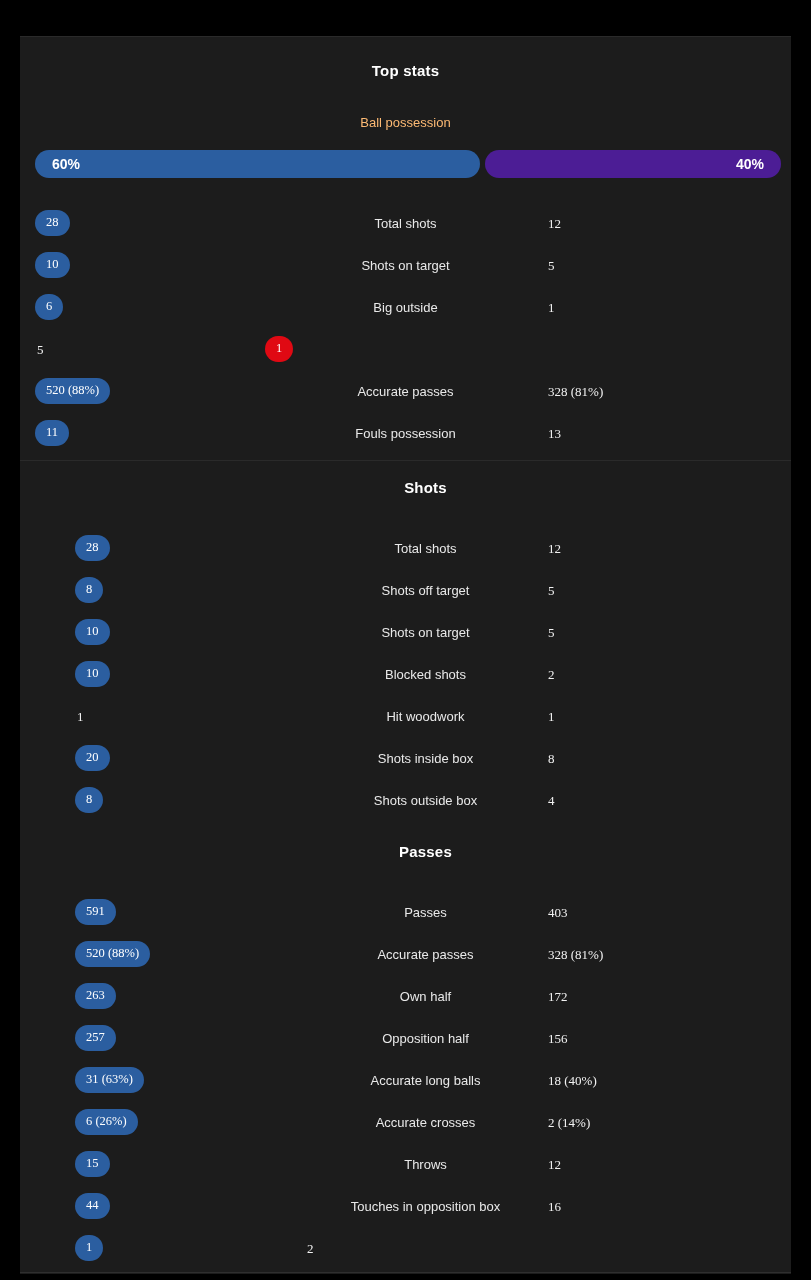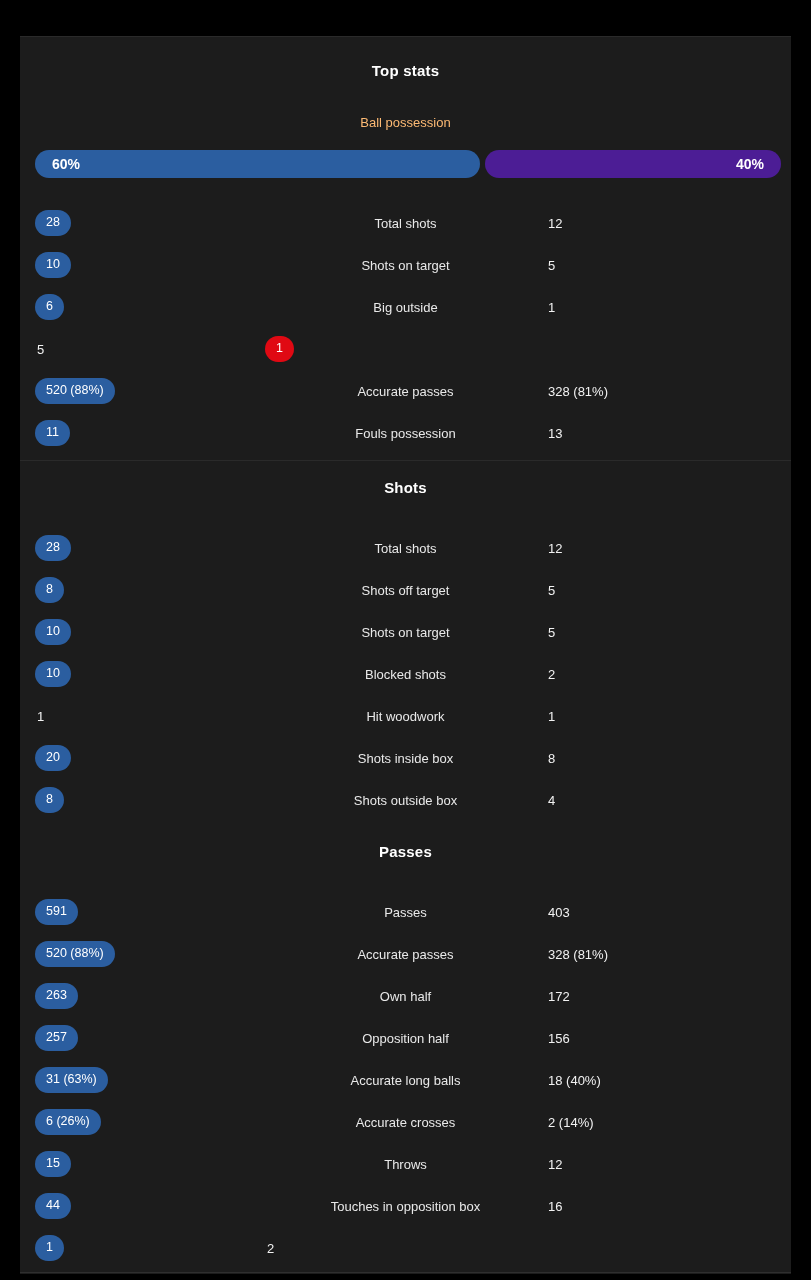--- a/index.html
+++ b/index.html
@@ -24,21 +24,21 @@
   .card {
     position: absolute;
     left: 20px;
     top: 0;
     width: 771px;
     background: #1c1c1c;
     border-top: 1px solid #2a2a2a;
   }
 
   .card.section-top   { top: 0px;    height: 456px; margin-top: 36px; }
-  .card.section-rest  { top: 460px;  height: 814px; border-top: 1px solid #2a2a2a; }
+  .card.section-rest  { top: 460px;  height: 814px; border-top: 1px solid #2a2a2a; padding-left: 40px; }
 
   .section-title {
     text-align: center;
     color: #ffffff;
     font-size: 15px;
     font-weight: bold;
     letter-spacing: .2px;
   }
 
   .possession-label {
@@ -85,20 +85,21 @@
     display: flex;
     align-items: center;
     padding: 0 15px;
   }
 
   .side {
     width: 230px;
     display: flex;
     align-items: center;
     flex: none;
+    font-family: Liberation Serif, serif;
   }
   .side-home { justify-content: flex-start; }
   .side-away { justify-content: flex-start; }
 
   .stat-name {
     flex: 1 1 auto;
     text-align: center;
     color: #e9e9e9;
     font-size: 13px;
     white-space: nowrap;

